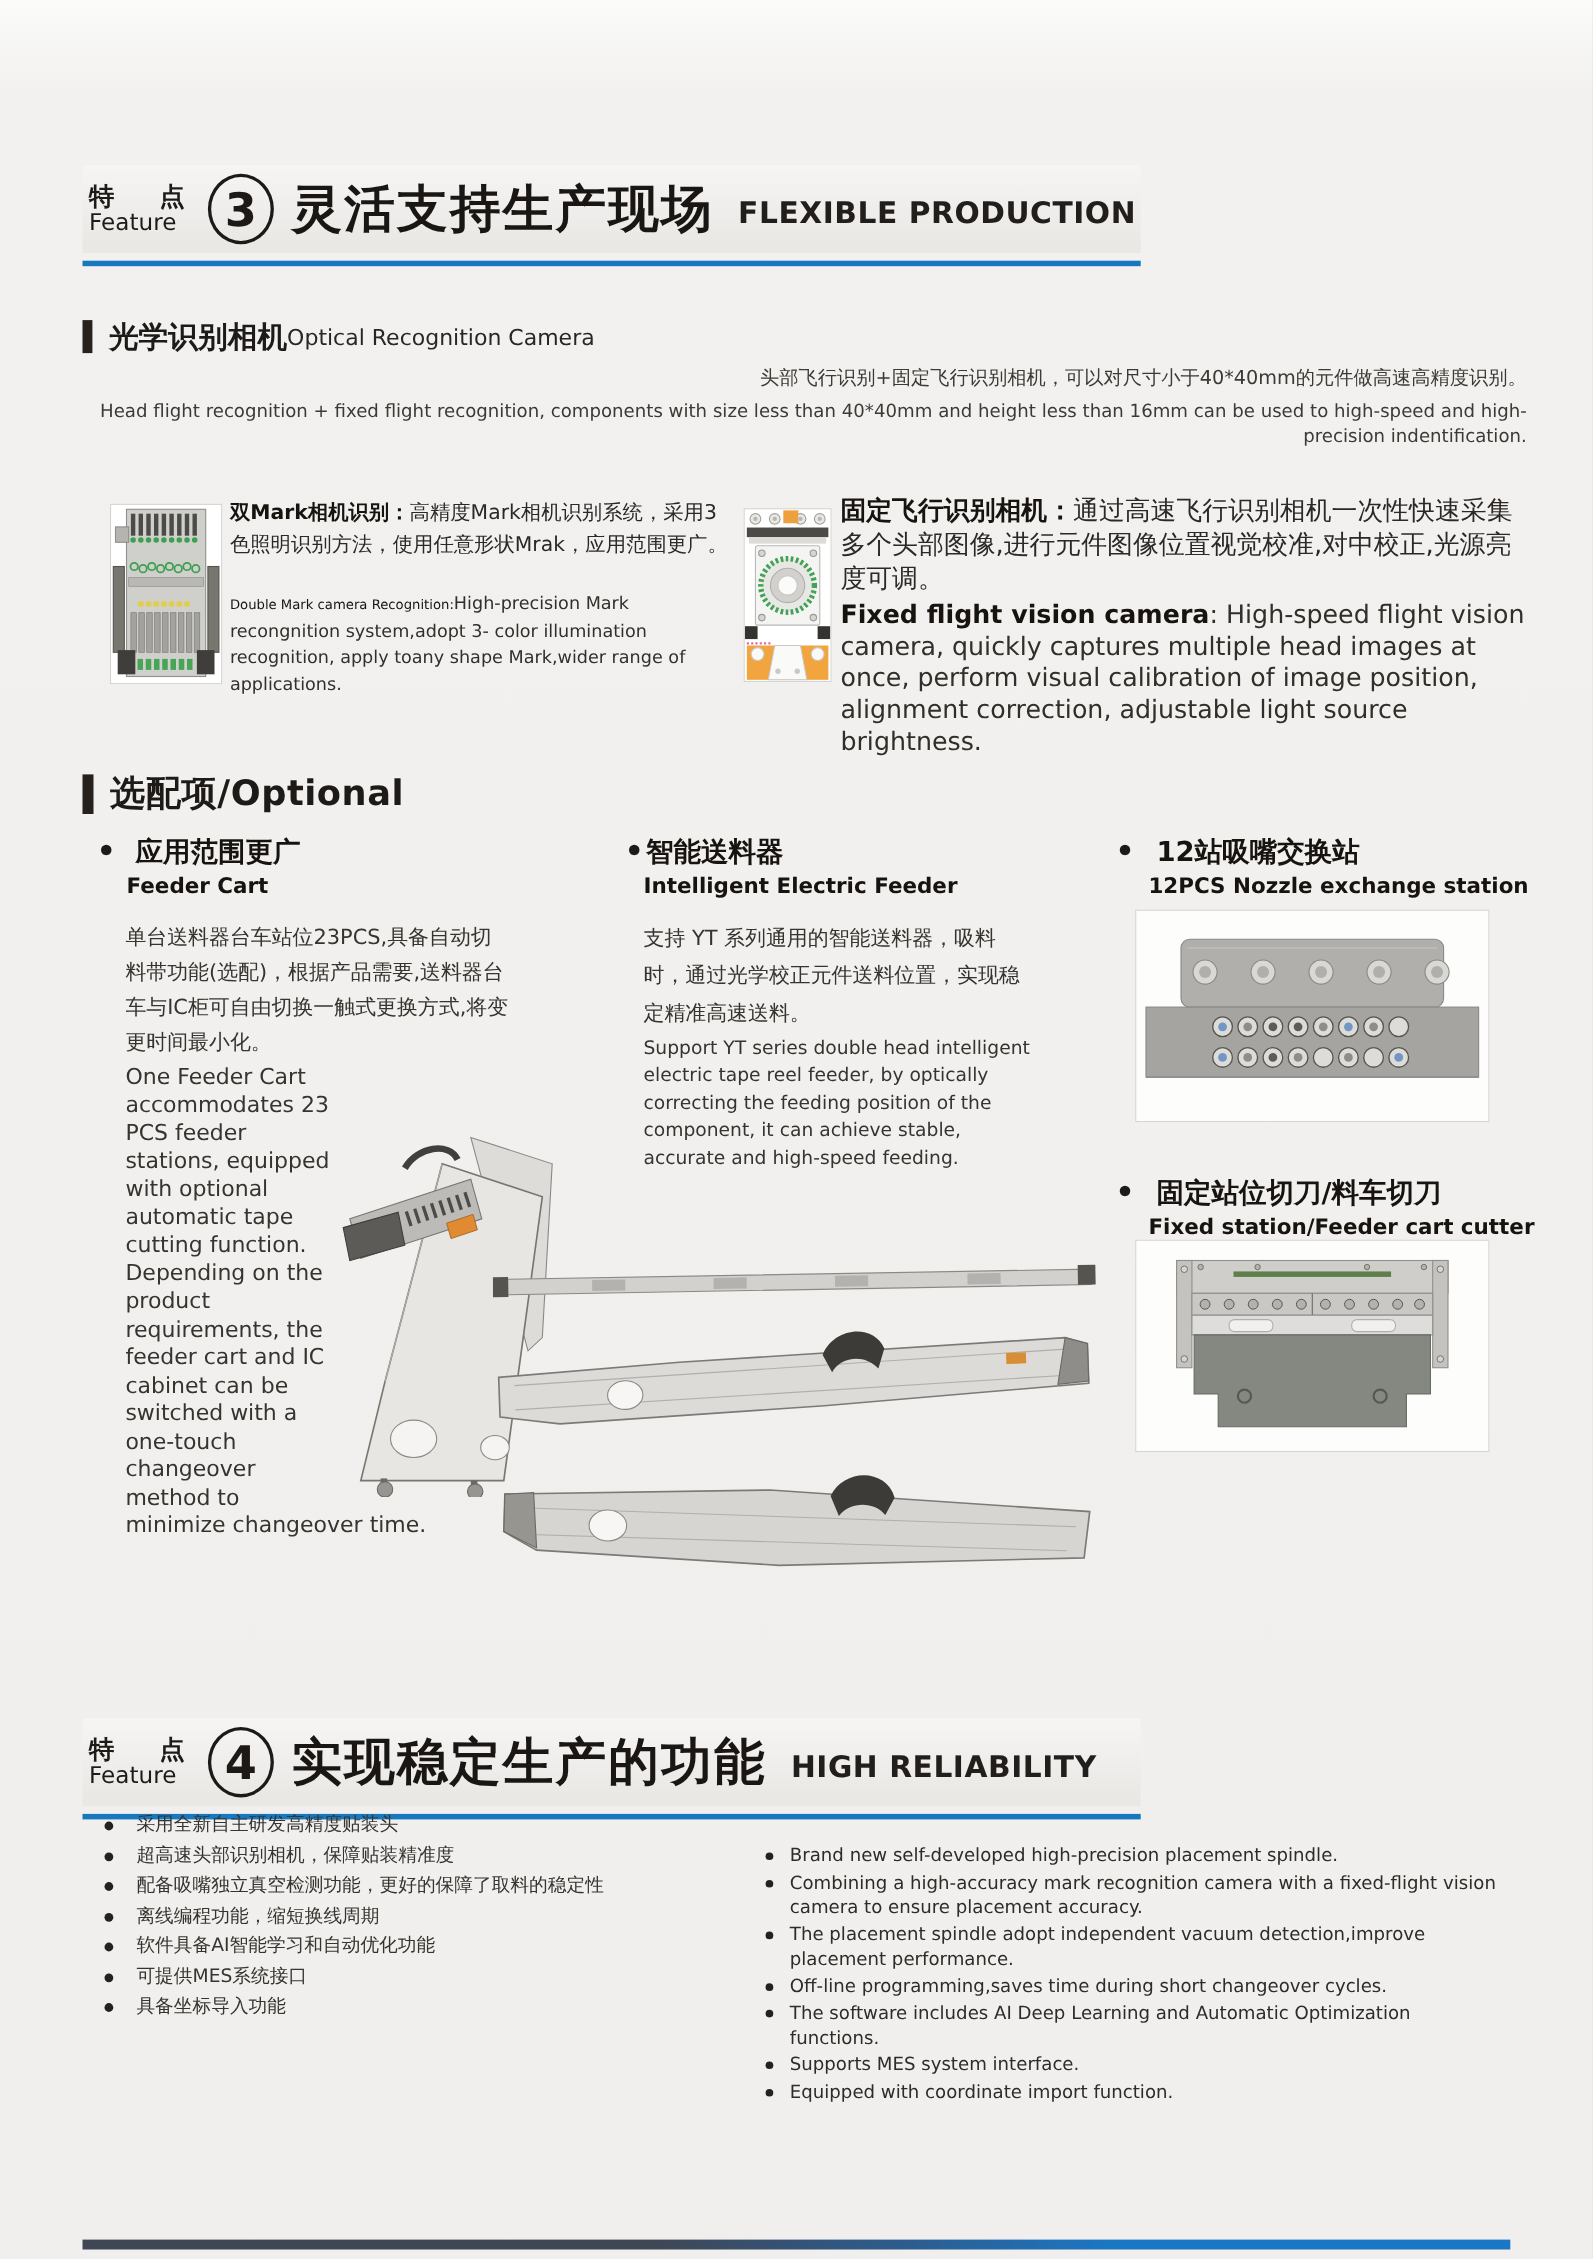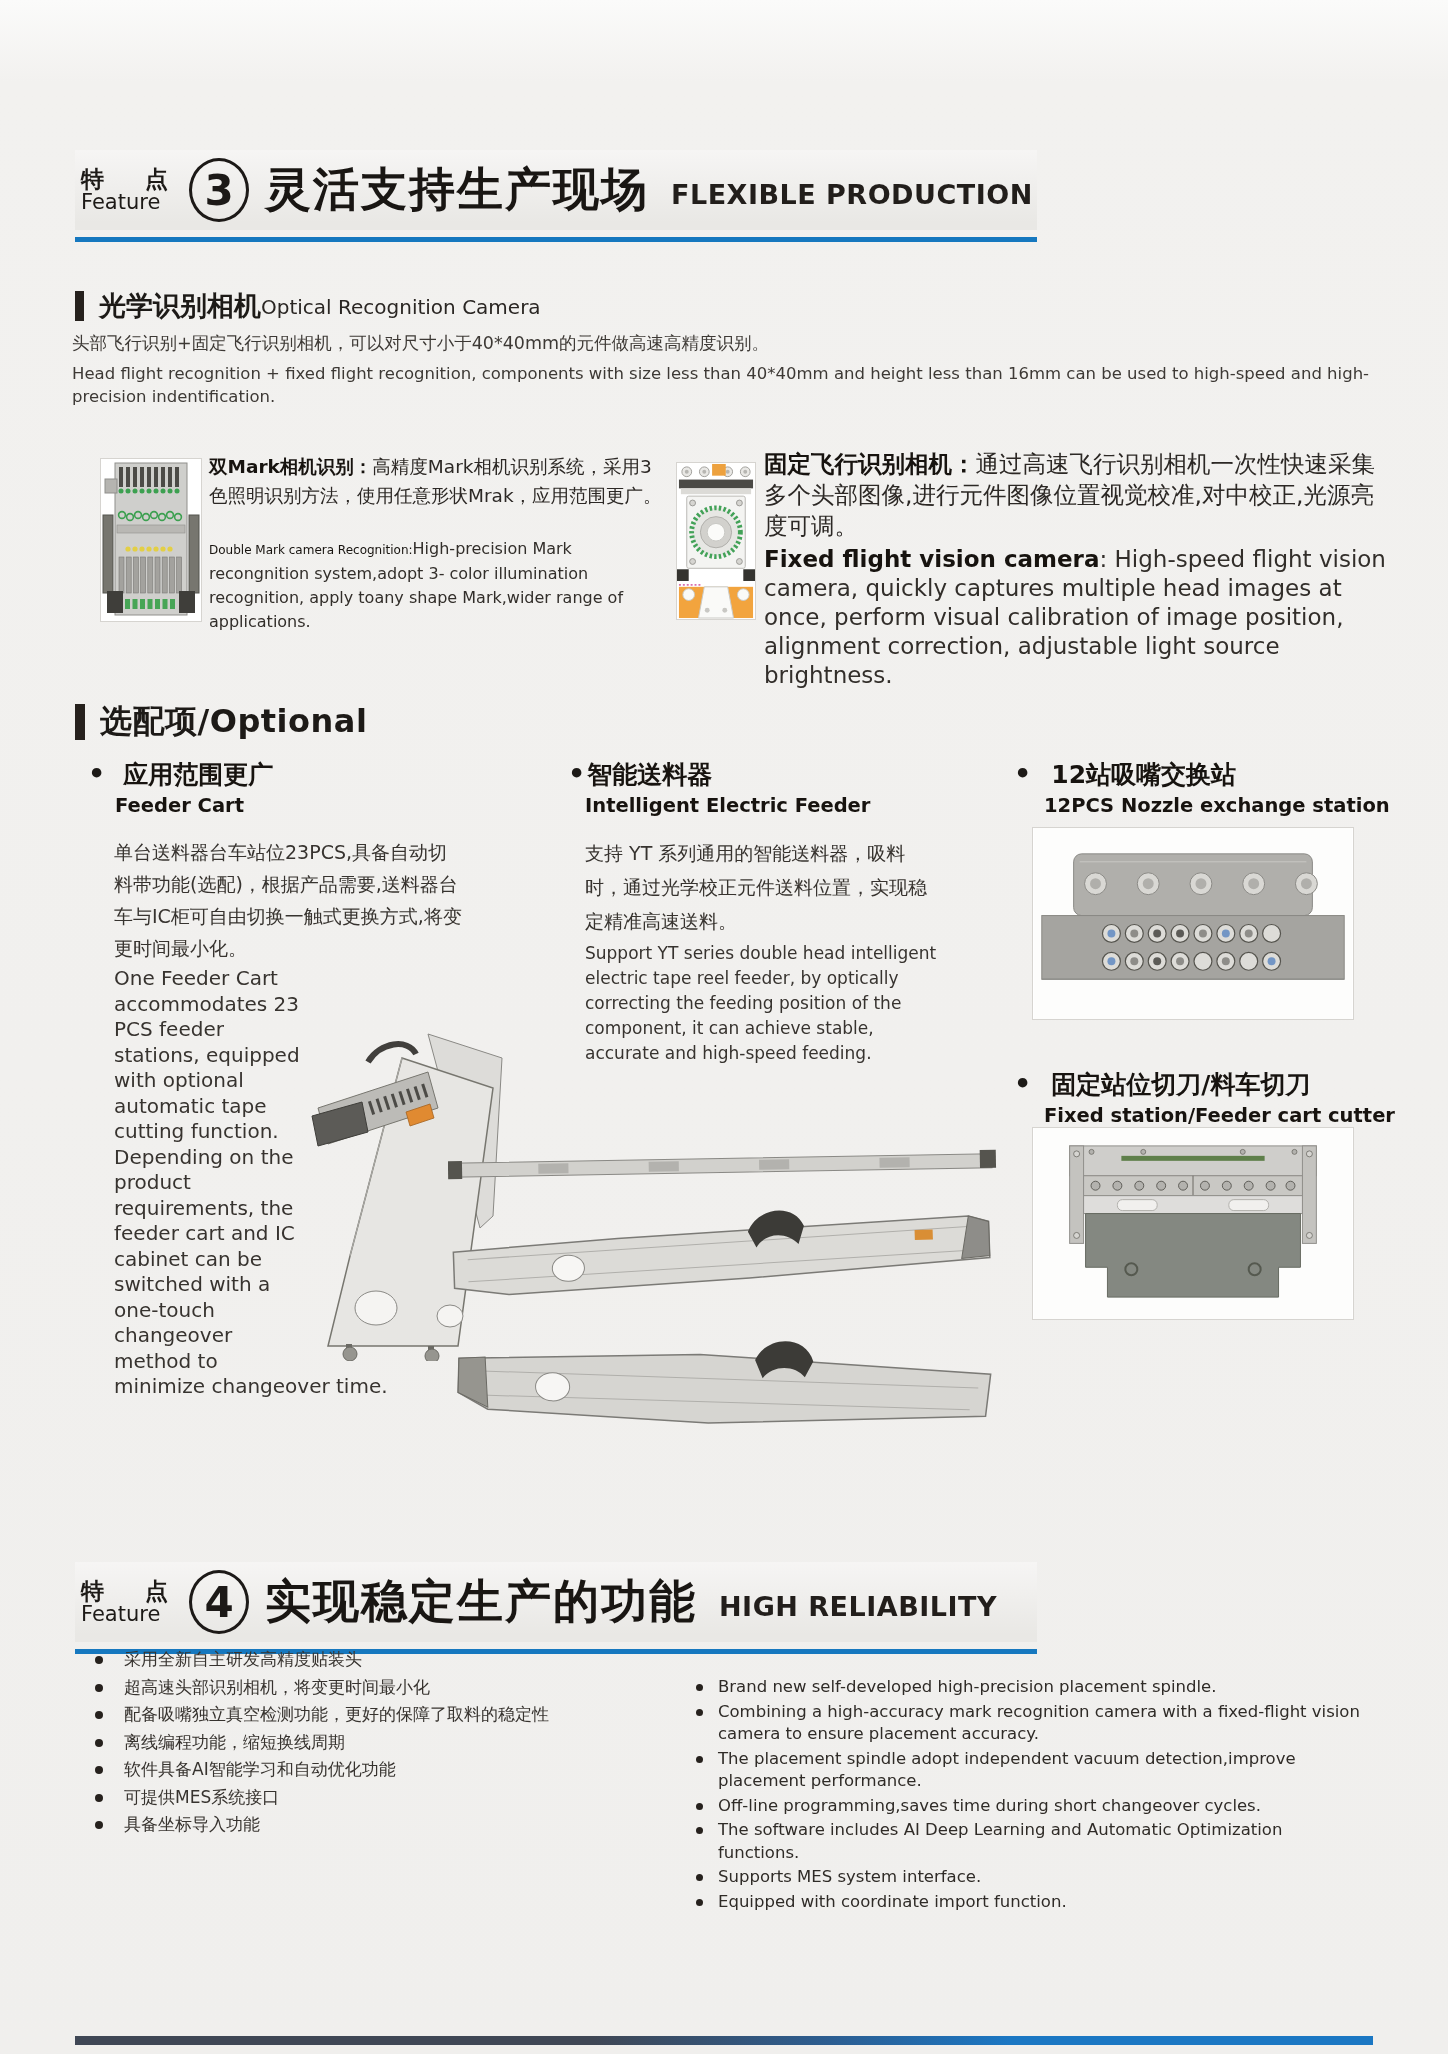--- a/index.html
+++ b/index.html
@@ -24,21 +24,21 @@
 
   
   .sec-head{position:absolute;display:flex;align-items:center;}
   .sec-bar{width:9px;height:30px;background:#26211d;margin-right:15px;flex:none;}
   .sec-cn{font-size:27px;font-weight:800;color:#1d1a17;}
   .sec-en{font-size:20px;font-weight:500;color:#2a2623;padding-top:2px;}
   .opt-bar{width:10px;height:36px;}
   .opt-cn{font-size:32px;font-weight:800;letter-spacing:0.5px;}
 
   
-  #optical-intro{position:absolute;left:72px;top:331px;width:1302px;}
+  #optical-intro{position:absolute;left:86px;top:331px;width:1302px;text-align:right;}
   .intro-cn{margin:0;font-size:17.5px;color:#3d3935;}
   .intro-en{margin:7px 0 0 0;font-size:16.5px;line-height:1.42;color:#3d3935;}
 
   
   .imgbox{position:absolute;background:#fff;border:1px solid #d6d4d0;box-sizing:border-box;overflow:hidden;}
   #card-a-img{left:100px;top:458px;width:102px;height:164px;}
   #card-a-text{position:absolute;left:209px;top:452px;width:460px;}
   .ca-cn{margin:0;font-size:18.5px;line-height:29px;color:#2c2825;}
   .ca-cn b{font-weight:800;color:#17130f;}
   .ca-en{margin:27px 0 0 0;font-size:16px;line-height:24px;color:#322e2a;}
@@ -443,21 +443,21 @@
       <div class="en">Feature</div>
     </div>
     <div class="f-circle">4</div>
     <div class="f-title-cn">实现稳定生产的功能</div>
     <div class="f-title-en">HIGH RELIABILITY</div>
     <div class="rule"></div>
   </div>
 
   <ul class="blist" id="list-cn">
     <li>采用全新自主研发高精度贴装头</li>
-    <li>超高速头部识别相机，将变更时间最小化</li>
+    <li>超高速头部识别相机，保障贴装精准度</li>
     <li>配备吸嘴独立真空检测功能，更好的保障了取料的稳定性</li>
     <li>离线编程功能，缩短换线周期</li>
     <li>软件具备AI智能学习和自动优化功能</li>
     <li>可提供MES系统接口</li>
     <li>具备坐标导入功能</li>
   </ul>
   <ul class="blist" id="list-en">
     <li>Brand new self-developed high-precision placement spindle.</li>
     <li>Combining a high-accuracy mark recognition camera with a fixed-flight vision camera to ensure placement accuracy.</li>
     <li>The placement spindle adopt independent vacuum detection,improve placement performance.</li>

